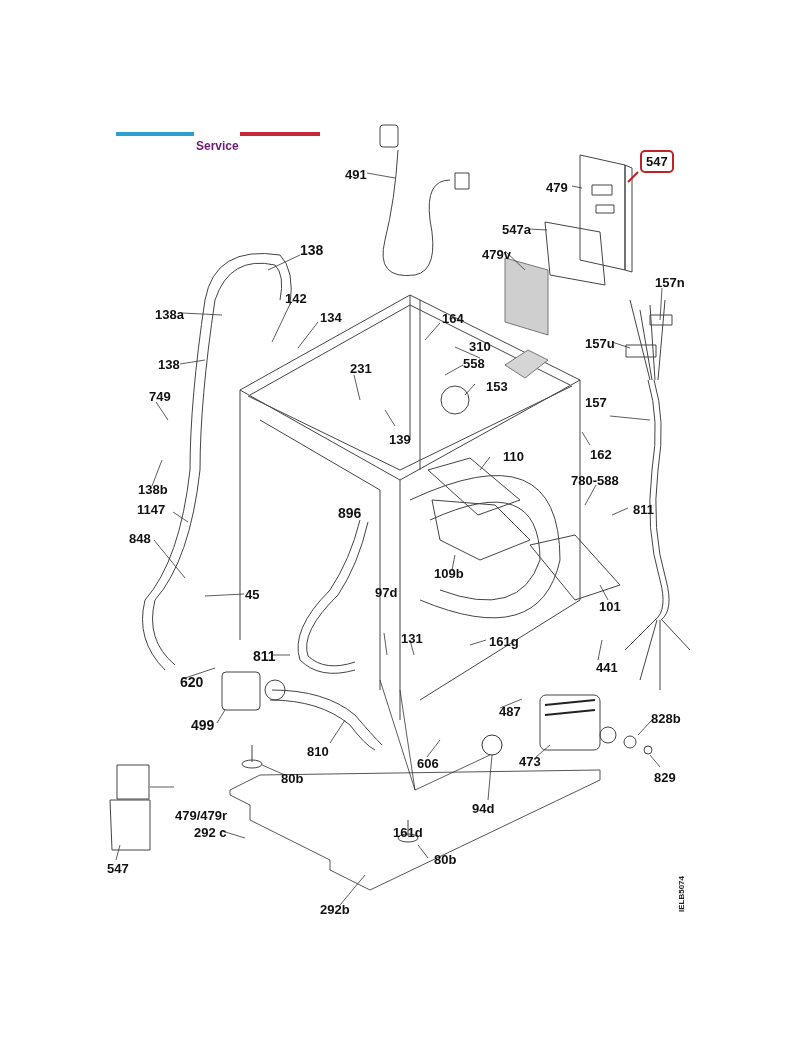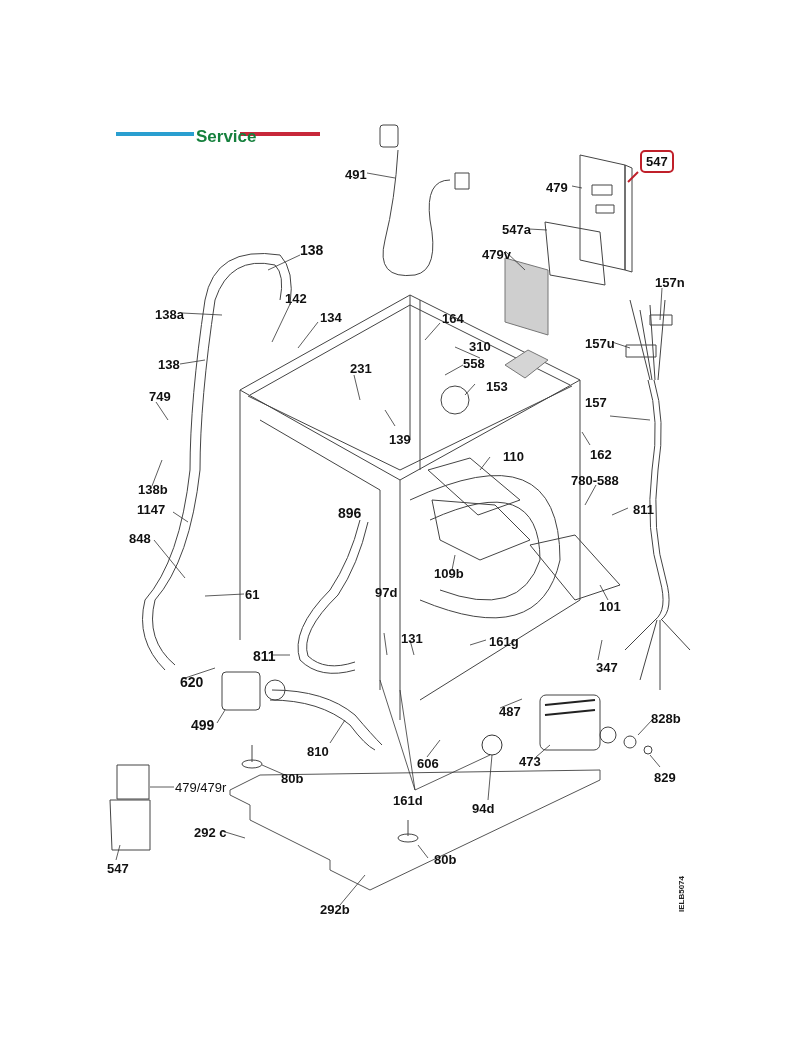--- a/index.html
+++ b/index.html
@@ -1,26 +1,26 @@
 <!DOCTYPE html>
 <html><head>
 <meta charset="utf-8">
 <style>
   html, body { margin:0; padding:0; background:#ffffff; }
   body { width:800px; height:1040px; position:relative; overflow:hidden; font-family:"Liberation Sans", sans-serif; }
   #stage { position:absolute; left:0; top:0; width:800px; height:1040px; }
   .lbl { position:absolute; font-family:"Liberation Sans", sans-serif; font-weight:bold; font-size:13px; color:#111; white-space:nowrap; line-height:1; }
   .lbl.big { font-size:14px; }
-  .lbl.norm { font-weight:normal; }
+  .lbl.norm { font-weight:bold;margin-top:28px; }
   .hl { border:2px solid #c0202a; border-radius:5px; padding:3px 4px; background:#fff; }
   .code { position:absolute; font-family:"Liberation Sans", sans-serif; font-weight:bold; font-size:8px; color:#222; transform:rotate(-90deg); transform-origin:left top; white-space:nowrap; }
   .banner { position:absolute; left:116px; top:127px; width:204px; height:14px; }
   .banner .blue { position:absolute; left:0; top:5px; width:78px; height:4px; background:#2a9fd0; }
   .banner .red { position:absolute; left:124px; top:5px; width:80px; height:4px; background:#c8283a; }
-  .banner .txt { position:absolute; left:80px; top:0; font-size:17px; font-weight:bold; color:#15803d; }
+  .banner .txt { position:absolute; left:80px; top:12px; font-size:12px; font-weight:bold; color:#701a75; }
   svg line, svg path, svg rect, svg ellipse, svg circle, svg polyline, svg polygon { vector-effect:non-scaling-stroke; }
 </style>
 </head>
 <body>
 
 <div id="stage">
 
   <div class="banner">
     <div class="blue"></div>
     <div class="red"></div>
@@ -203,38 +203,38 @@
   <span class="lbl" style="left:389px;top:433px">139</span>
   <span class="lbl" style="left:590px;top:448px">162</span>
   <span class="lbl" style="left:138px;top:483px">138b</span>
   <span class="lbl" style="left:503px;top:450px">110</span>
   <span class="lbl" style="left:571px;top:474px">780-588</span>
   <span class="lbl" style="left:137px;top:503px">1147</span>
   <span class="lbl big" style="left:338px;top:506px">896</span>
   <span class="lbl" style="left:633px;top:503px">811</span>
   <span class="lbl" style="left:129px;top:532px">848</span>
   <span class="lbl" style="left:434px;top:567px">109b</span>
-  <span class="lbl" style="left:245px;top:588px">61</span>
+  <span class="lbl" style="left:245px;top:588px">45</span>
   <span class="lbl" style="left:599px;top:600px">101</span>
   <span class="lbl" style="left:375px;top:586px">97d</span>
   <span class="lbl" style="left:401px;top:632px">131</span>
   <span class="lbl" style="left:489px;top:635px">161g</span>
   <span class="lbl big" style="left:253px;top:649px">811</span>
-  <span class="lbl" style="left:596px;top:661px">347</span>
+  <span class="lbl" style="left:596px;top:661px">441</span>
   <span class="lbl big" style="left:180px;top:675px">620</span>
   <span class="lbl" style="left:499px;top:705px">487</span>
   <span class="lbl big" style="left:191px;top:718px">499</span>
   <span class="lbl" style="left:651px;top:712px">828b</span>
   <span class="lbl" style="left:307px;top:745px">810</span>
   <span class="lbl" style="left:417px;top:757px">606</span>
   <span class="lbl" style="left:519px;top:755px">473</span>
   <span class="lbl" style="left:654px;top:771px">829</span>
   <span class="lbl" style="left:281px;top:772px">80b</span>
   <span class="lbl norm" style="left:175px;top:781px">479/479r</span>
-  <span class="lbl" style="left:393px;top:794px">161d</span>
+  <span class="lbl" style="left:393px;top:826px">161d</span>
   <span class="lbl" style="left:472px;top:802px">94d</span>
   <span class="lbl" style="left:194px;top:826px">292 c</span>
   <span class="lbl" style="left:434px;top:853px">80b</span>
   <span class="lbl" style="left:107px;top:862px">547</span>
   <span class="lbl" style="left:320px;top:903px">292b</span>
 
   <span class="code" style="left:677px;top:912px">IELB5074</span>
 </div>
 
 </body></html>

